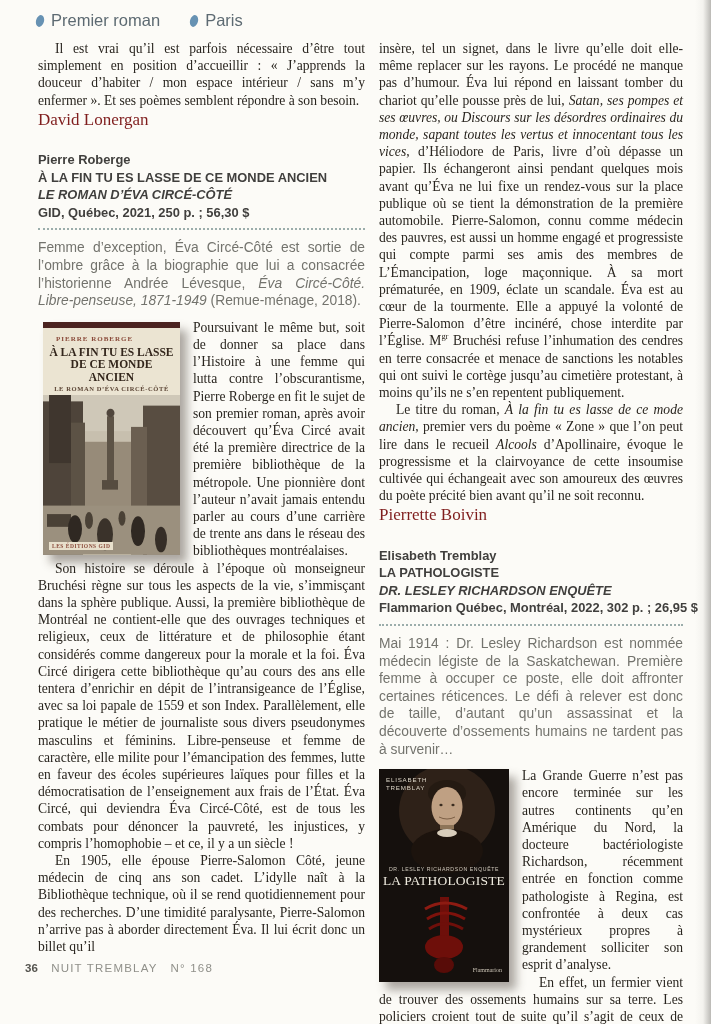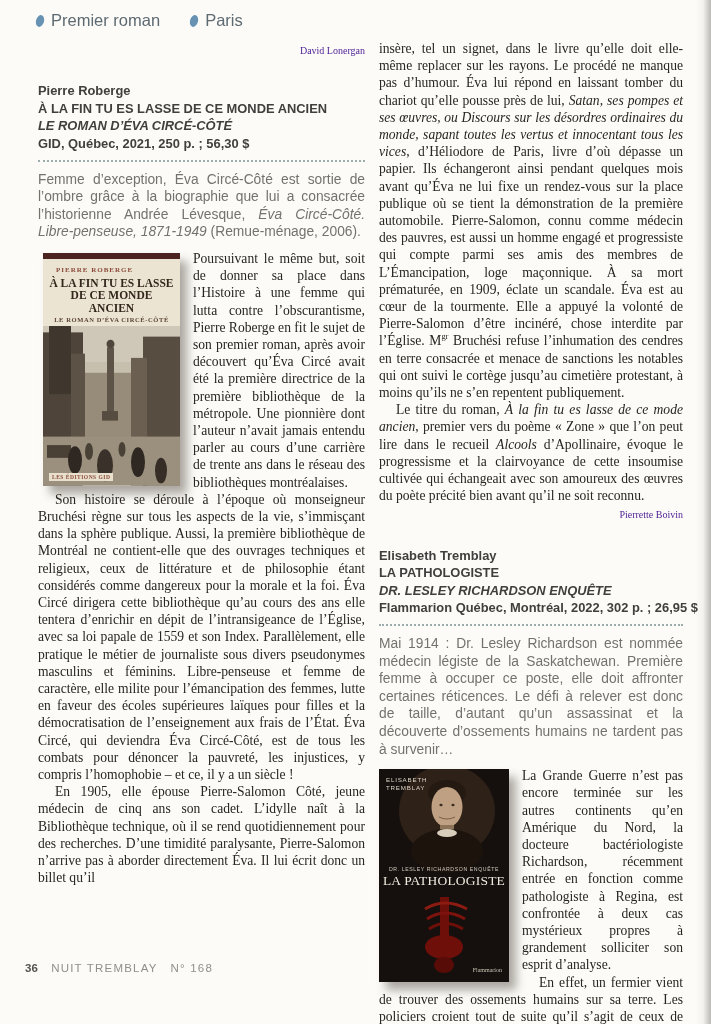--- a/index.html
+++ b/index.html
@@ -17,21 +17,21 @@
   .tags { position:absolute; top:11px; left:36px; display:flex; gap:30px; align-items:center;
     font-family:"Liberation Sans", sans-serif; font-size:16.5px; color:#5d6a72; }
   .tag { display:flex; align-items:center; gap:7px; }
   .bullet { width:8px; height:12px; border-radius:50%; background:#6792b3; transform:rotate(16deg); flex:0 0 auto; }
   
   .col { position:absolute; top:40px; }
   .col-left { left:38px; width:327px; }
   .col-right { left:379px; width:304px; }
   p.body { margin:0; font-size:13.6px; line-height:17.2px; text-align:justify; color:#29251f; }
   p.indent { text-indent:17px; }
-  .byline { margin:2px 0 0; text-align:right; font-size:10px; line-height:17.2px; color:#4c1d95; }
+  .byline { margin:2px 0 0; text-align:left; font-size:17px; line-height:17.2px; color:#7f1d1d; }
   sup { font-size:0.62em; line-height:0; }
   
   .bookhead { margin-top:23px; font-family:"Liberation Sans", sans-serif; color:#403f3d;
     font-size:12.9px; line-height:17.6px; font-weight:700; }
   .bookhead p { margin:0; white-space:nowrap; }
   .bookhead .sub { font-style:italic; }
   .dotted { border-top:2px dotted #9badab; margin:7px 0 9px; height:0; }
   .lead { margin:0; font-family:"Liberation Sans", sans-serif; font-size:13.8px; line-height:17.6px;
     color:#73736d; text-align:justify; }
   .flow { margin-top:9px; }
@@ -74,30 +74,31 @@
       <span class="bullet"></span>
       <span>Premier roman</span>
     </span>
     <span class="tag">
       <span class="bullet"></span>
       <span>Paris</span>
     </span>
   </div>
 
   <div class="col col-left">
+    <p class="body indent">Il est vrai qu’il est parfois nécessaire d’être tout simplement en position d’accueillir : « J’apprends la douceur d’habiter / mon espace intérieur / sans m’y enfermer ». Et ses poèmes semblent répondre à son besoin.</p>
     <p class="byline">David Lonergan</p>
 
     <div class="bookhead">
       <p>Pierre Roberge</p>
       <p>À LA FIN TU ES LASSE DE CE MONDE ANCIEN</p>
       <p class="sub">LE ROMAN D’ÉVA CIRCÉ-CÔTÉ</p>
       <p>GID, Québec, 2021, 250 p. ; 56,30 $</p>
     </div>
     <div class="dotted"></div>
-    <p class="lead"><span>Femme d’exception, Éva Circé-Côté est sortie de l’ombre grâce à la biographie que lui a consacrée l’historienne Andrée Lévesque, </span><span style="font-style: italic;">Éva Circé-Côté. Libre-penseuse, 1871-1949</span><span> (Remue-ménage, 2006).</span></p>
+    <p class="lead"><span>Femme d’exception, Éva Circé-Côté est sortie de l’ombre grâce à la biographie que lui a consacrée l’historienne Andrée Lévesque, </span><span style="font-style: italic;">Éva Circé-Côté. Libre-penseuse, 1871-1949</span><span> (Remue-ménage, 2018).</span></p>
 
     <div class="flow">
       <div class="cover1">
         <div class="c1-bar"></div>
         <div class="c1-author">PIERRE ROBERGE</div>
         <div class="c1-title">À LA FIN TU ES LASSE DE CE MONDE ANCIEN</div>
         <div class="c1-sub">LE ROMAN D’ÉVA CIRCÉ-CÔTÉ</div>
         <div class="c1-photo">
           <svg viewBox="0 0 137 150" preserveAspectRatio="none">
             <rect width="137" height="150" fill="#c7bfae"></rect>

